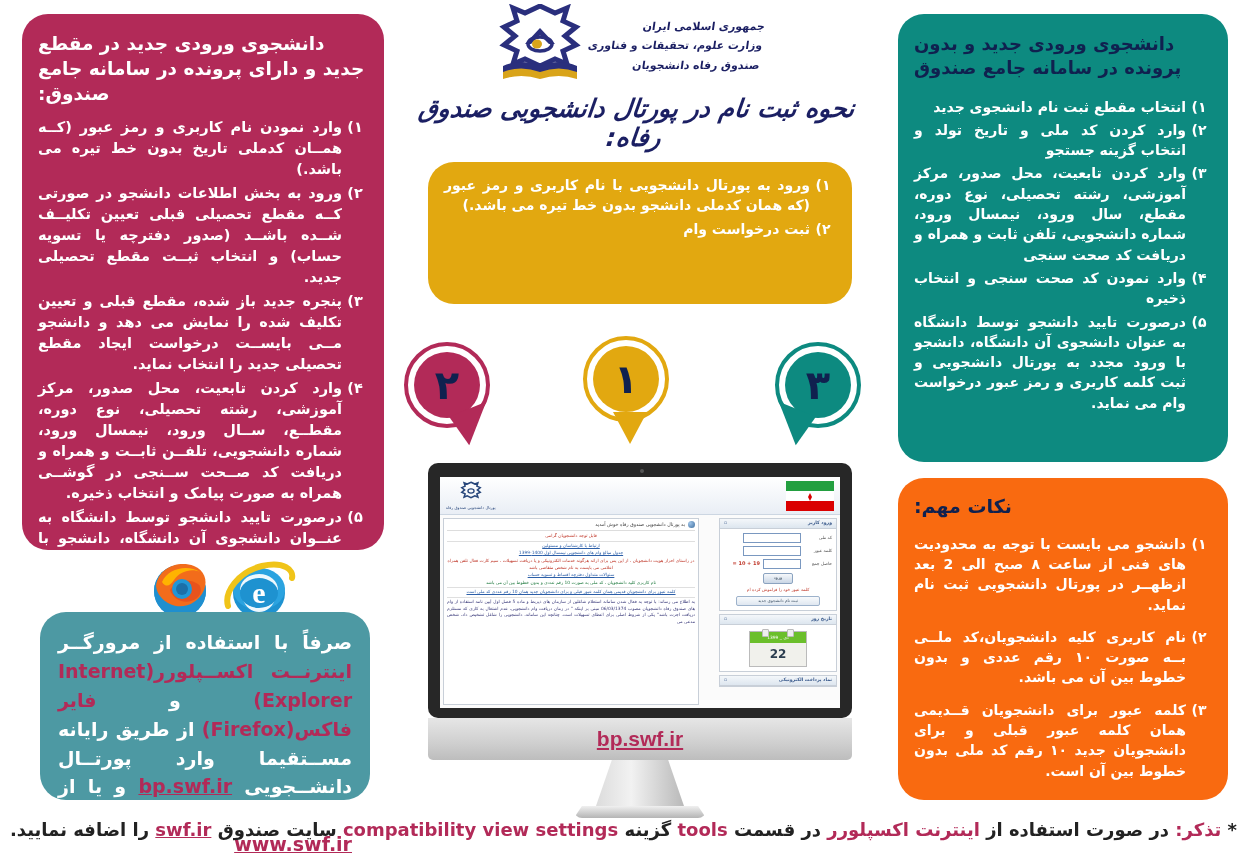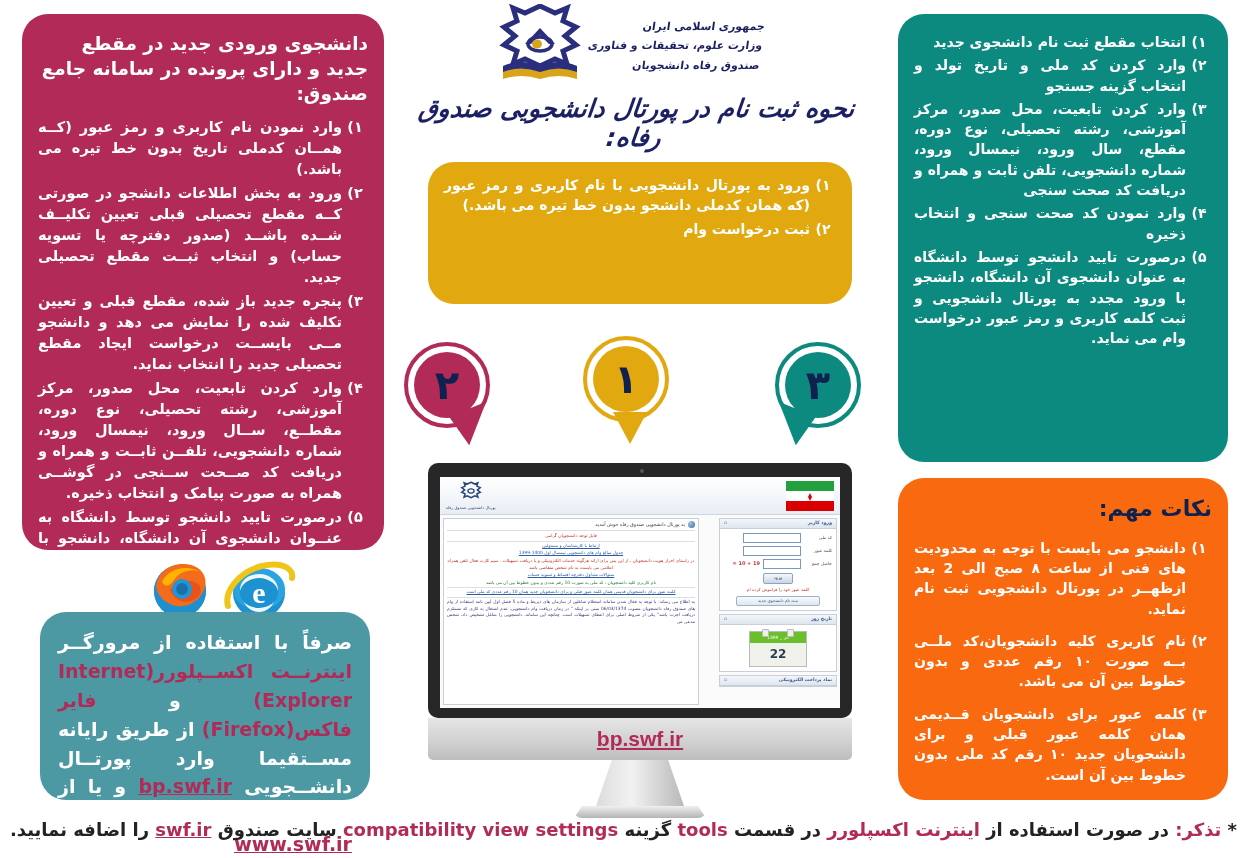--- a/index.html
+++ b/index.html
@@ -11,21 +11,21 @@
     overflow:hidden;
     position:relative;
     direction:rtl;
   }
   .stage{position:relative;width:1247px;height:858px;}
 
   
   .panel{position:absolute;border-radius:26px;box-sizing:border-box;}
   .panel h2{
     margin:0 0 6px 0;
-    text-align:right;
+    text-align:left;
     font-size:17px;
     line-height:1.35;
     font-weight:bold;
   }
   ol.steps{
     margin:0;padding:0;list-style:none;
     font-size:14.5px;line-height:1.45;font-weight:bold;
   }
   ol.steps li{
     display:flex;flex-direction:row;
@@ -102,21 +102,21 @@
   }
   #panel-new-no-file h2{font-size:18px;color:#10214f;margin-bottom:16px;}
   #panel-new-no-file ol.steps{font-size:14px;}
 
   
   #panel-notes{
     left:898px;top:478px;width:330px;height:322px;
     background:#f96a10;color:#ffffff;
     padding:16px 16px;
   }
-  #panel-notes h2{font-size:22px;color:#10214f;margin-bottom:14px;}
+  #panel-notes h2{font-size:19px;color:#10214f;margin-bottom:14px;}
   #panel-notes ol.steps{font-size:14px;}
   #panel-notes ol.steps li{margin-bottom:12px;}
 
   
   .badge{
     position:absolute;width:86px;height:86px;
     border-radius:50%;
     display:flex;align-items:center;justify-content:center;
     box-sizing:border-box;
     color:#10214f;font-size:40px;font-weight:bold;
@@ -331,20 +331,21 @@
           <span class="txt">ورود به پورتال دانشجویی با نام کاربری و رمز عبور (که همان کدملی دانشجو بدون خط تیره می باشد.)</span>
         </li>
       <li>
           <span class="num">۲)</span>
           <span class="txt">ثبت درخواست وام</span>
         </li>
     </ol>
   </div>
 
   <div class="panel" id="panel-new-no-file">
+    <h2>دانشجوی ورودی جدید و بدون پرونده در سامانه جامع صندوق</h2>
     <ol class="steps">
       <li>
           <span class="num">۱)</span>
           <span class="txt">انتخاب مقطع ثبت نام دانشجوی جدید</span>
         </li>
       <li>
           <span class="num">۲)</span>
           <span class="txt">وارد کردن کد ملی و تاریخ تولد و انتخاب گزینه جستجو</span>
         </li>
       <li>

